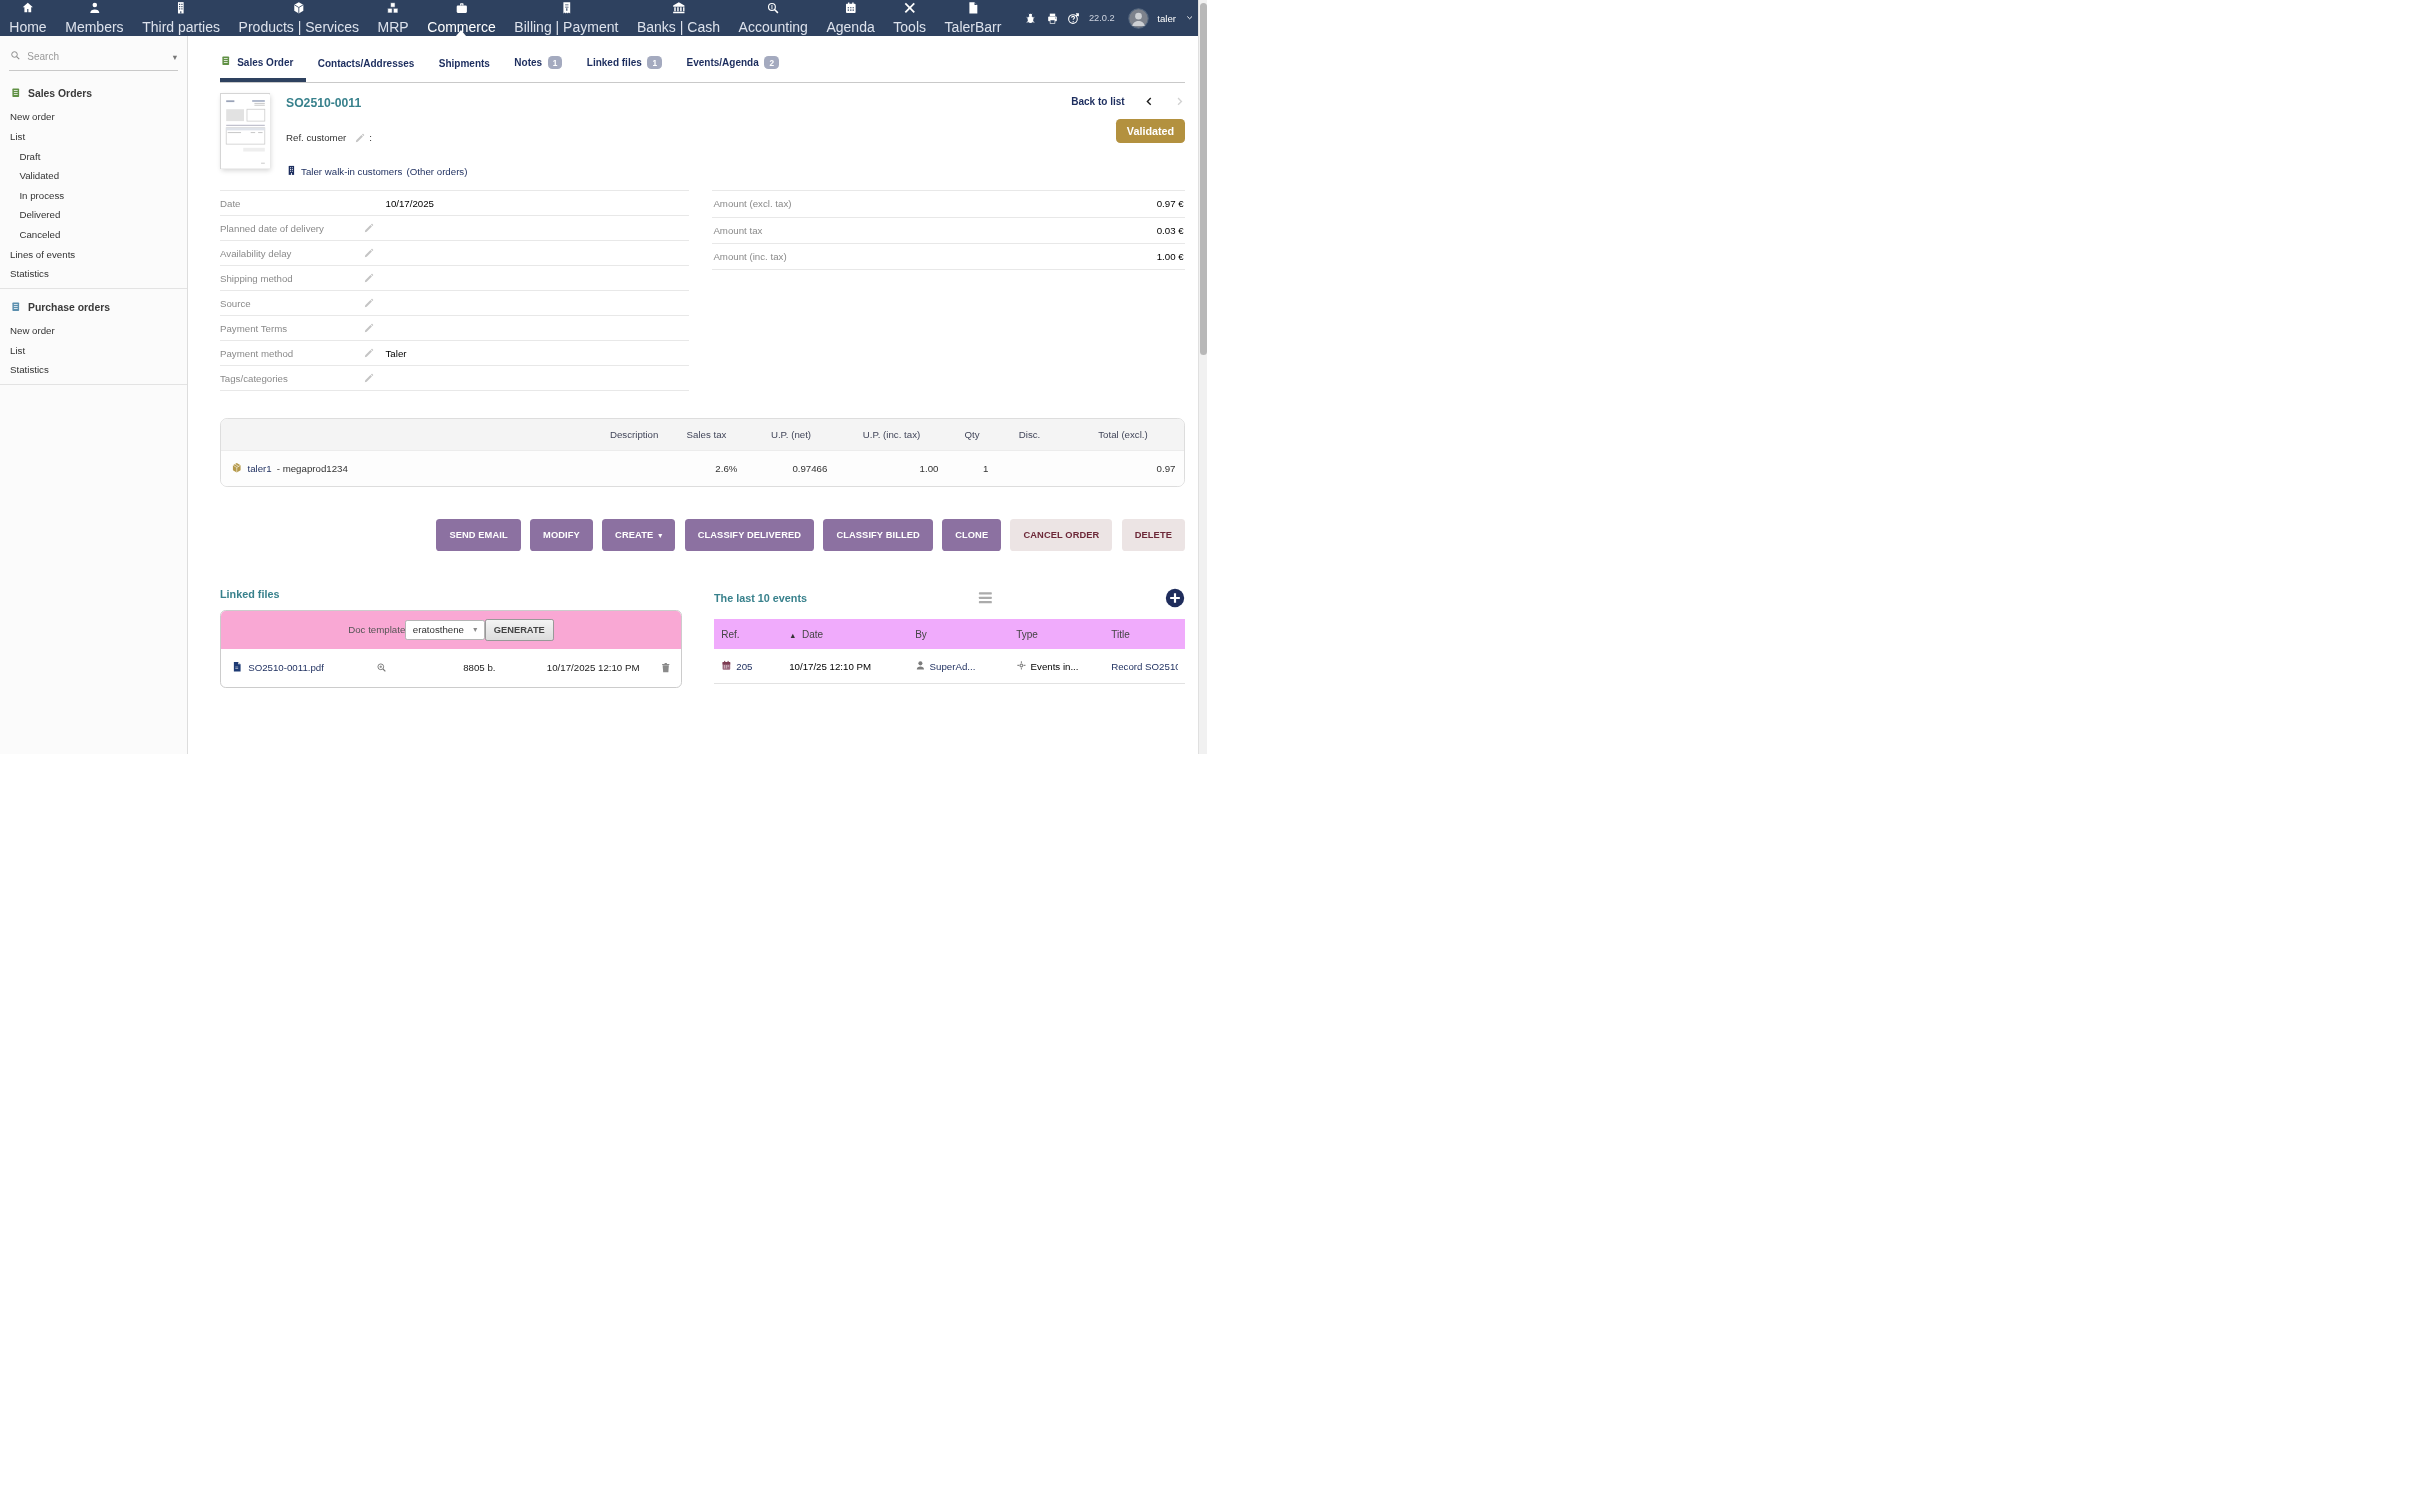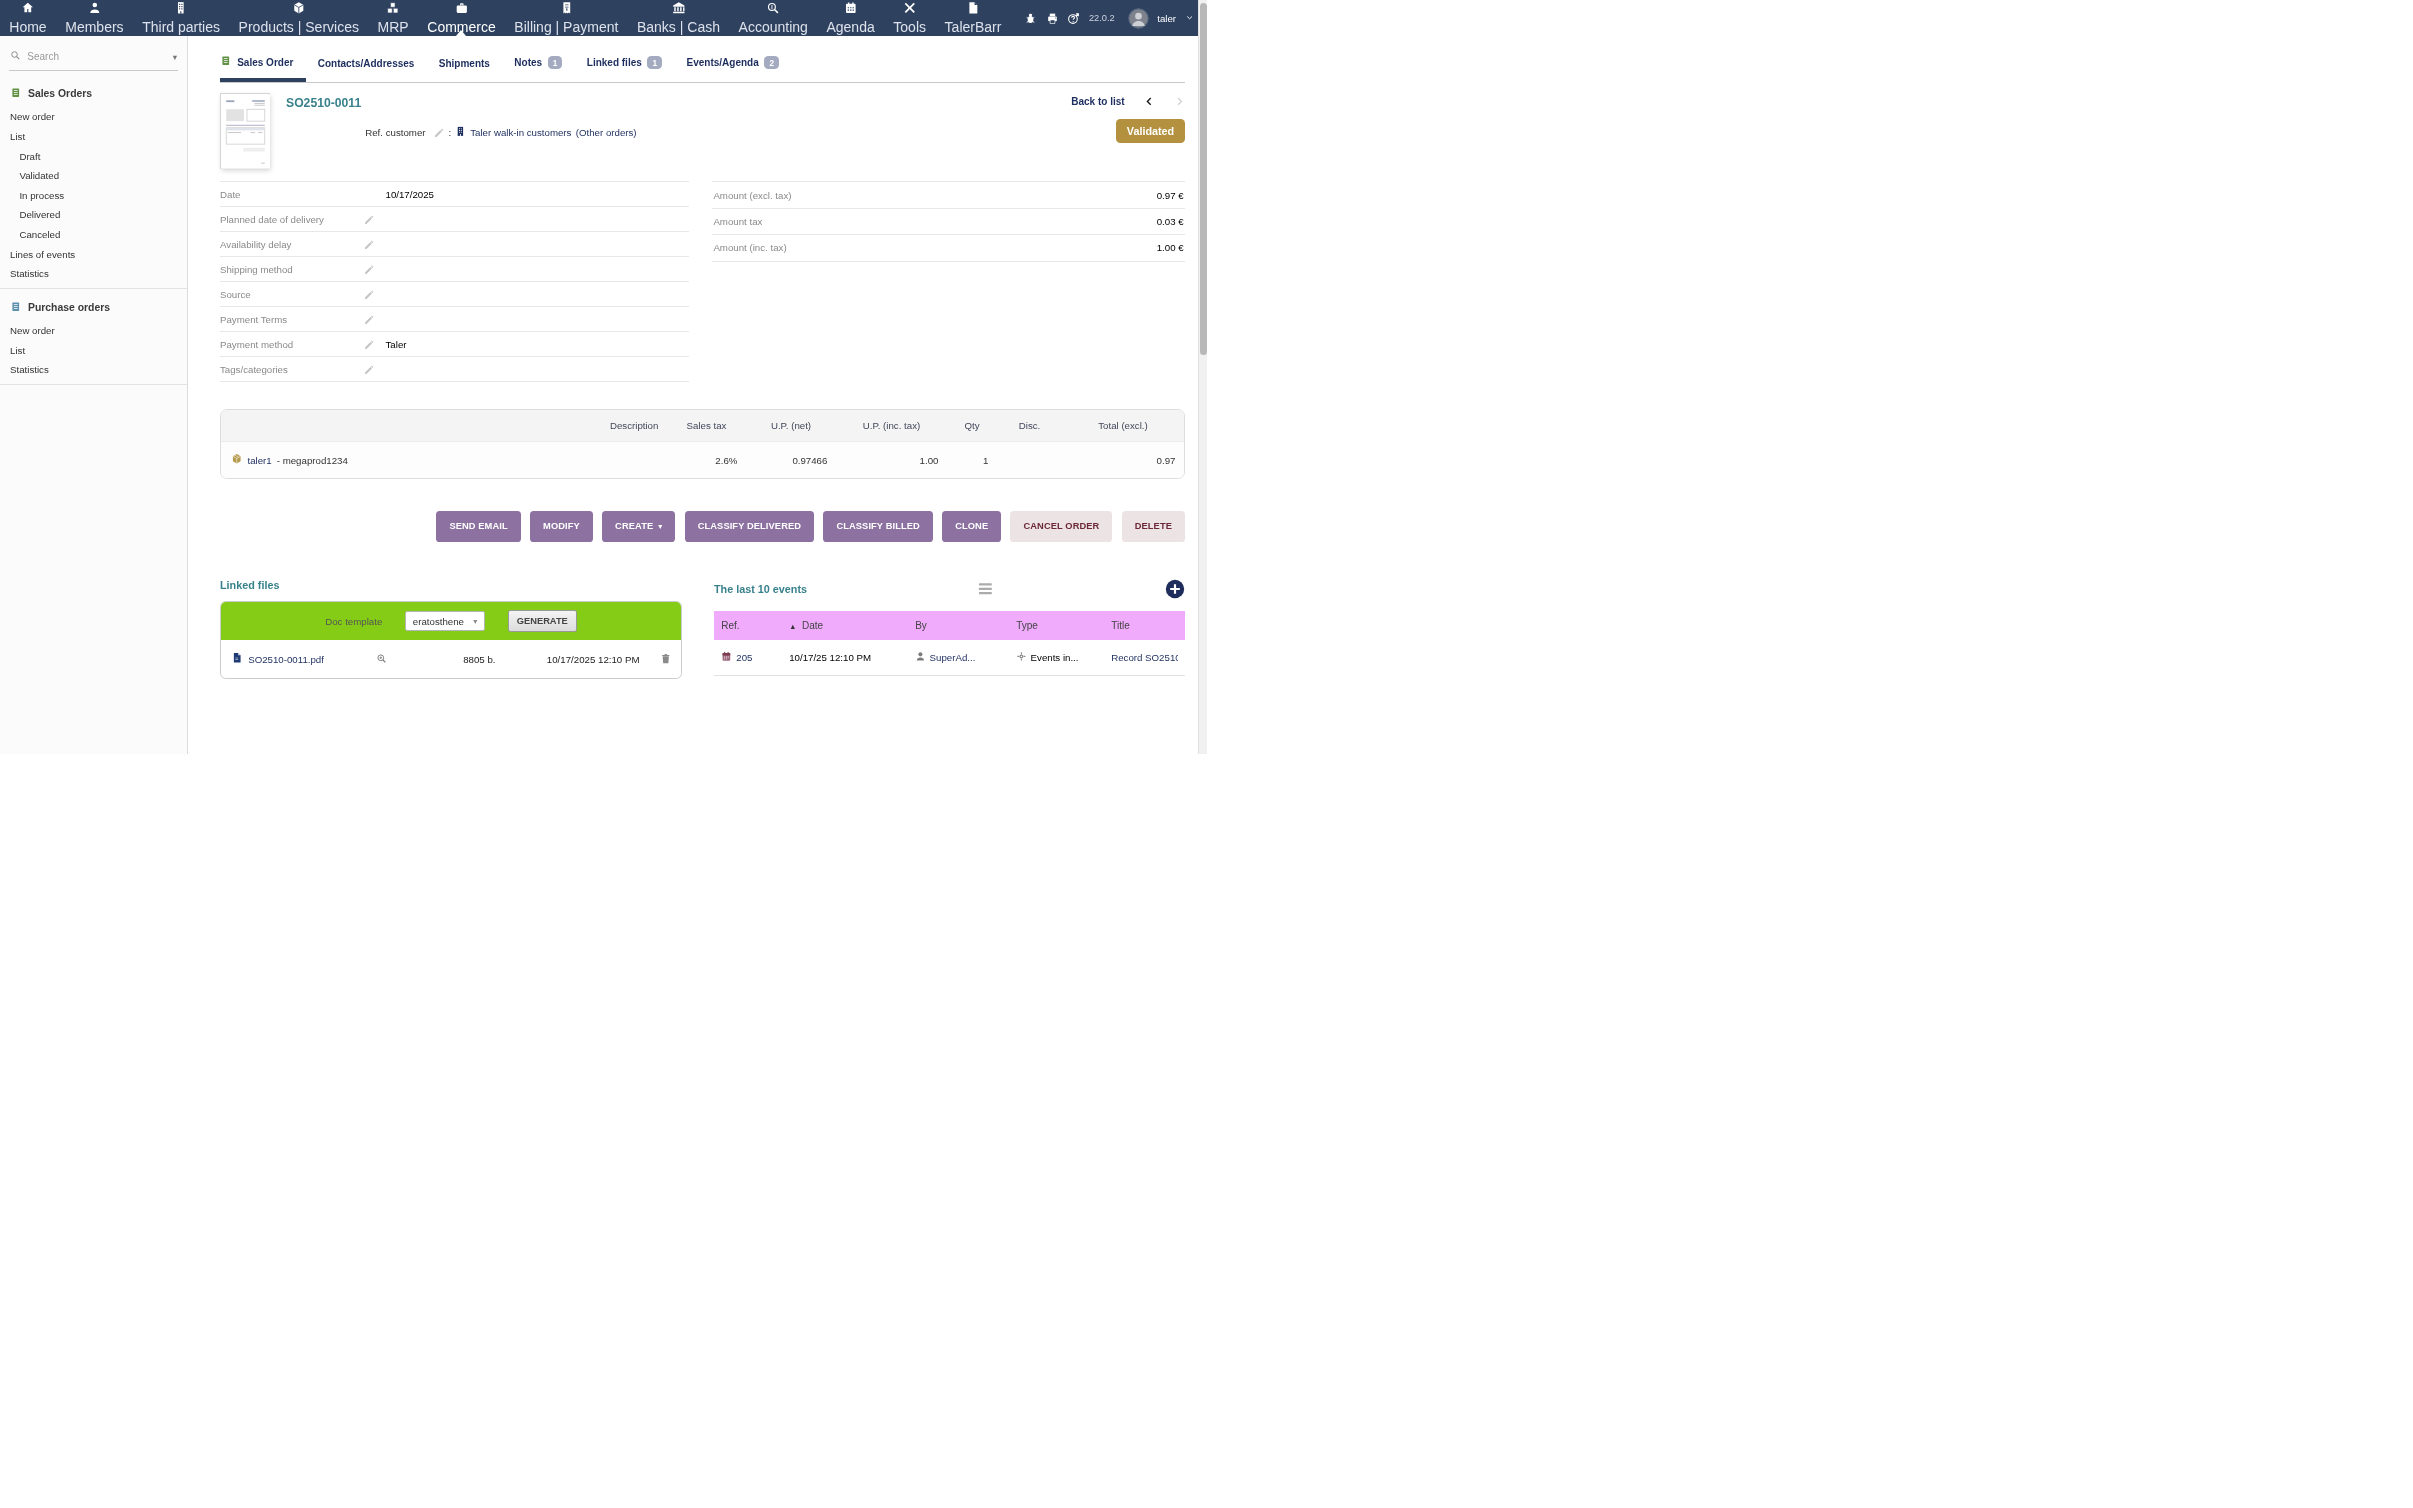--- a/index.html
+++ b/index.html
@@ -41,21 +41,21 @@
 
   .tabsrow { display:flex; align-items:flex-end; margin-top:19.4px; border-bottom:0.7px solid #c9c9c9; }
   .tab { display:flex; align-items:center; gap:5.7px; padding:0 12.2px 9.3px 12.2px; font-size:10px; font-weight:bold; color:#1c2d5e; border-bottom:4.3px solid transparent; margin-bottom:-0.7px; cursor:pointer; white-space:nowrap; }
   .tab.active { border-bottom-color:#2e415f; padding-left:0; }
   .tab svg { width:11.5px; height:11.5px; }
   .badge { background:#a4aabf; color:#fff; font-size:8.3px; font-weight:bold; padding:1.4px 5px; border-radius:4.3px; }
 
   
   .orderhead { display:flex; margin-top:10.8px; }
   .thumb { width:50px; height:76px; border:0.7px solid #d5d5d5; background:#fff; box-shadow:1.4px 2.2px 5px rgba(0,0,0,.18); margin-right:16px; flex:none; cursor:pointer; }
-  .htitles { display:flex; flex-direction:row; gap:4px; padding-top:2.9px; }
+  .htitles { display:flex; flex-direction:column; gap:22px; padding-top:2.9px; }
   .oref { color:#38818c; font-size:12.2px; font-weight:bold; }
   .refline { font-size:9.7px; color:#333; display:flex; align-items:center; gap:4.3px; }
   .custline { font-size:9.7px; display:flex; align-items:center; gap:4.3px; }
   .custline svg { width:10.8px; height:10.8px; }
   .navylink { color:#1c2d5e; text-decoration:none; cursor:pointer; }
   .hright { margin-left:auto; display:flex; flex-direction:column; align-items:flex-end; padding-top:2.9px; }
   .backrow { display:flex; align-items:center; gap:19.4px; }
   .backlink { color:#1c2d5e; font-size:10px; font-weight:bold; cursor:pointer; }
   .chev { display:flex; cursor:pointer; }
   .chev svg { width:10.8px; height:10.8px; }
@@ -92,21 +92,21 @@
   .btn.primary { background:#8c71a1; color:#fff; }
   .btn.danger { background:#ece4e4; color:#6d2838; }
   .crcaret { font-size:8px; }
 
   
   .bottomcols { display:flex; gap:32px; margin-top:37px; }
   .lfcol { width:462px; flex:none; }
   .evcol { flex:1; min-width:0; }
   .secttitle { color:#38818c; font-size:10.8px; font-weight:bold; }
   .lfcard { margin-top:10px; border:0.7px solid #ccc; border-radius:5.7px; overflow:hidden; }
-  .lfhead { background:#84cc16; display:flex; align-items:center; justify-content:center; gap:23px; padding:8px 7.2px; font-size:9.7px; color:#555; }
+  .lfhead { background:#f9a8d4; display:flex; align-items:center; justify-content:center; gap:0; padding:8px 7.2px; font-size:9.7px; color:#555; }
   .select { background:#fff; border:0.7px solid #b5b5b5; border-radius:2.2px; padding:3.6px 6.5px; display:flex; align-items:center; gap:9.3px; color:#333; cursor:pointer; }
   .selcaret { color:#8a8a8a; font-size:8px; }
   .genbtn { background:linear-gradient(#f4f4f4,#dcdcdc); border:0.7px solid #999; border-radius:2.2px; padding:5px 8px; font-family:inherit; font-size:9.3px; font-weight:bold; color:#444; cursor:pointer; }
   .lfrow { display:flex; align-items:center; padding:12.2px 10px; font-size:9.7px; }
   .lfrow svg { width:11.5px; height:11.5px; }
   .fname { margin-left:5.7px; flex:1; }
   .zoomico { margin-right:43px; cursor:pointer; display:flex; }
   .fsize { width:65px; text-align:right; color:#222; }
   .fdate { width:144px; text-align:right; color:#222; }
   .trash { margin-left:20px; cursor:pointer; display:flex; }

